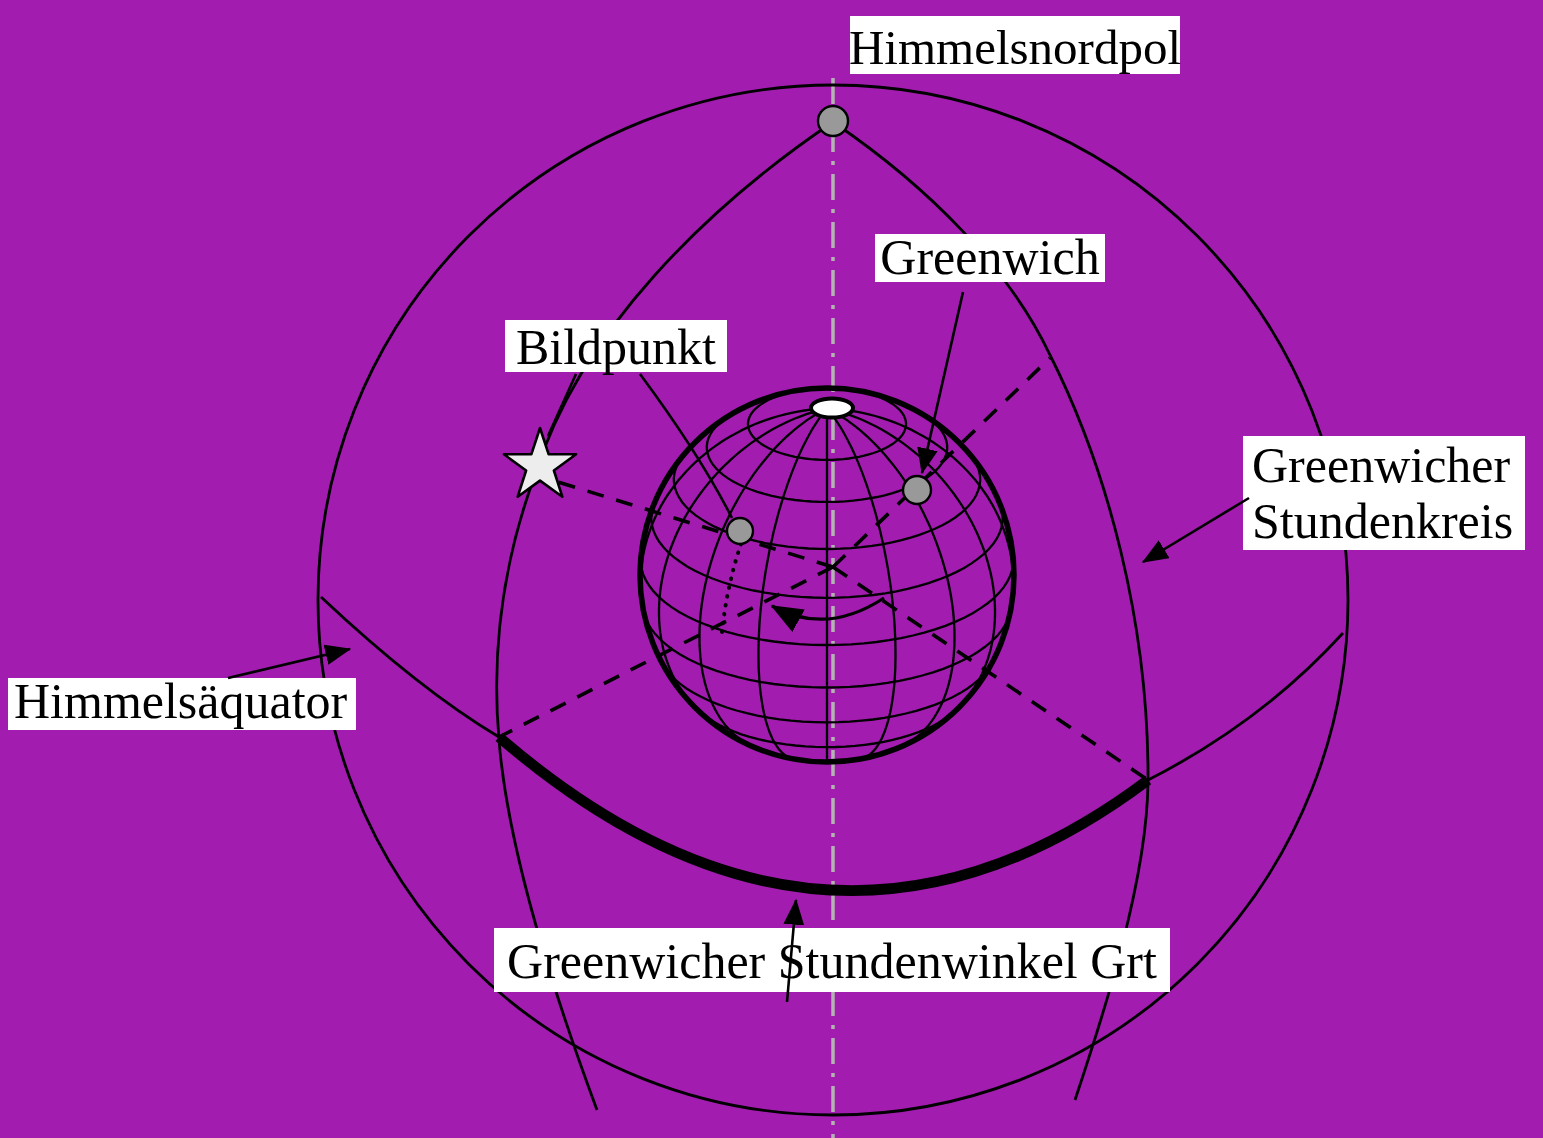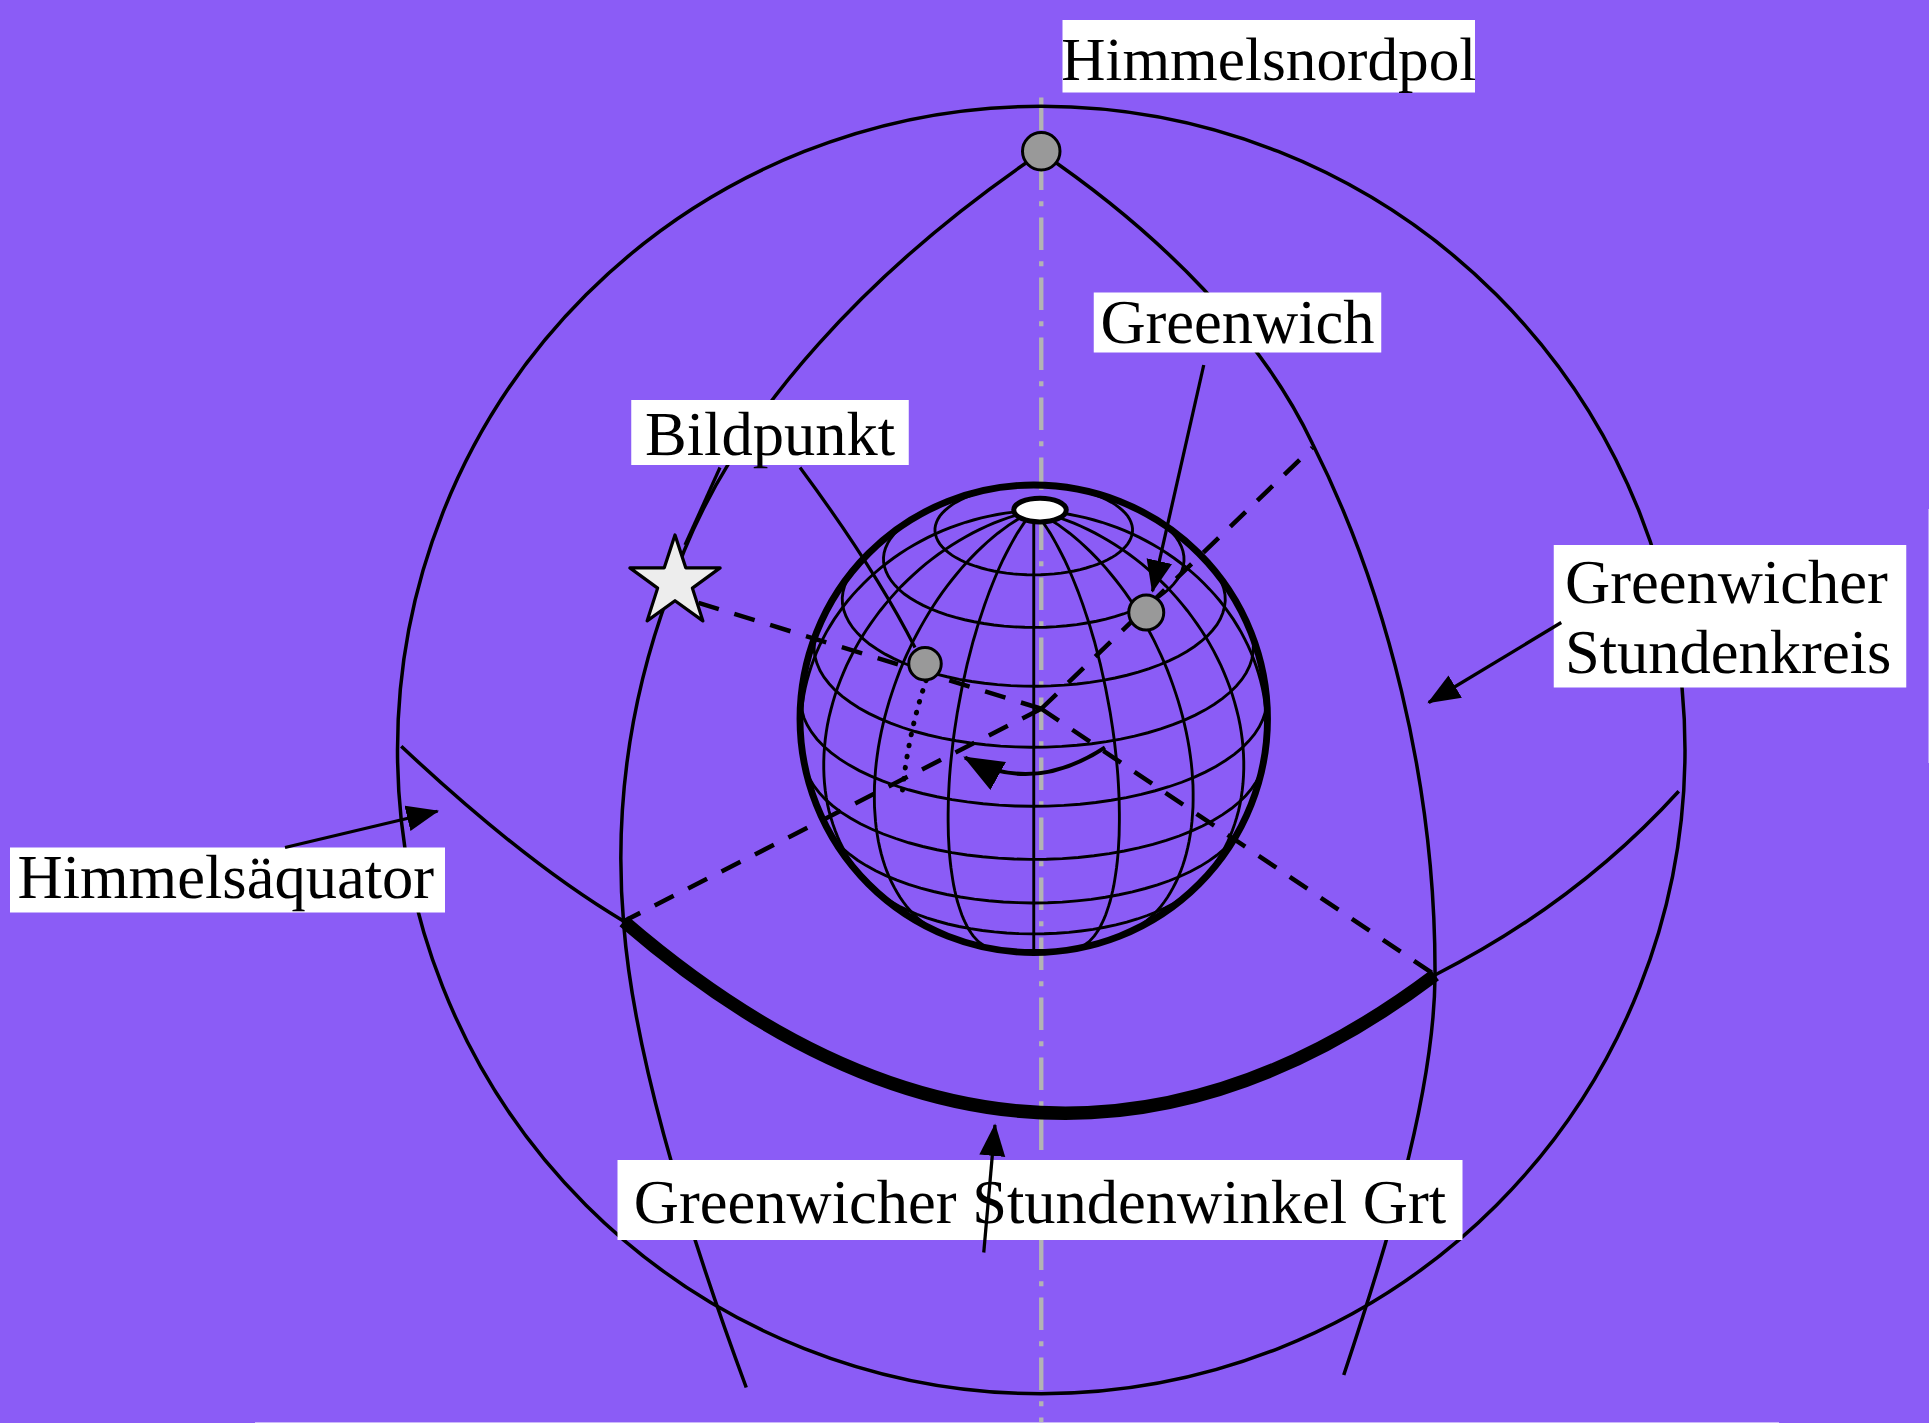--- a/index.html
+++ b/index.html
@@ -1,16 +1,16 @@
 <!DOCTYPE html>
 <html><head>
 <meta charset="utf-8">
 <style>
   html,body{margin:0;padding:0;background:#fff;}
-  .stage{position:relative;width:1543px;height:1138px;background:#8b5cf6;overflow:hidden;}
+  .stage{position:relative;width:1543px;height:1138px;background:#a21caf;overflow:hidden;}
   svg{display:block;}
   text{font-family:"Liberation Serif","DejaVu Serif",serif;fill:#000;}
   .lbl{font-size:50px;}
   .lbl-np{font-size:49px;}
 </style>
 </head>
 <body>
 
 <div class="stage">
 <svg width="1543" height="1138" viewBox="0 0 1543 1138">

